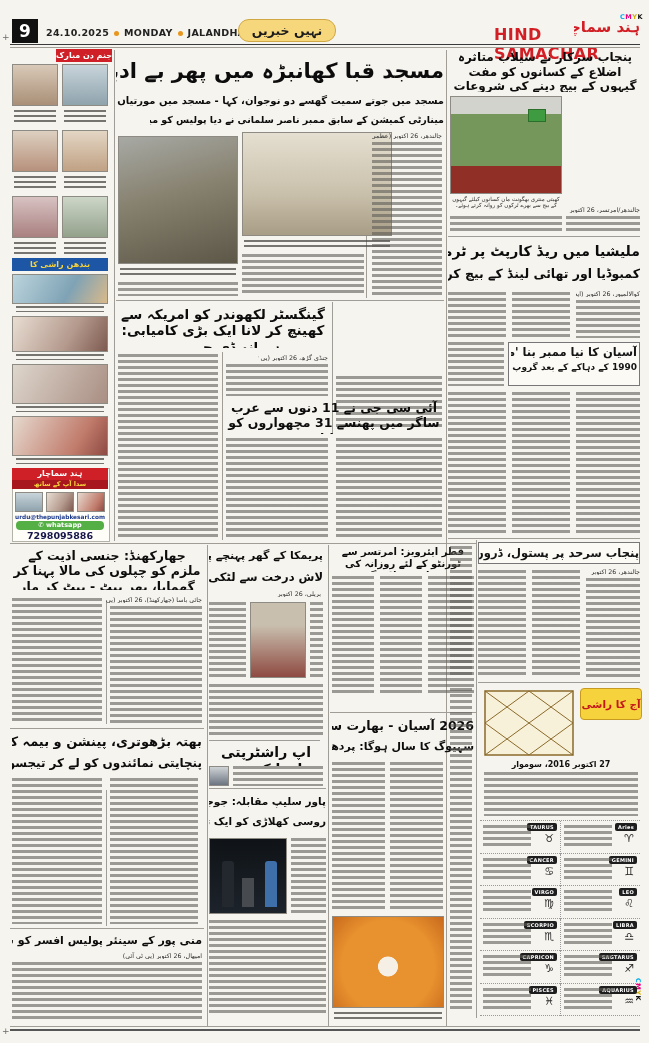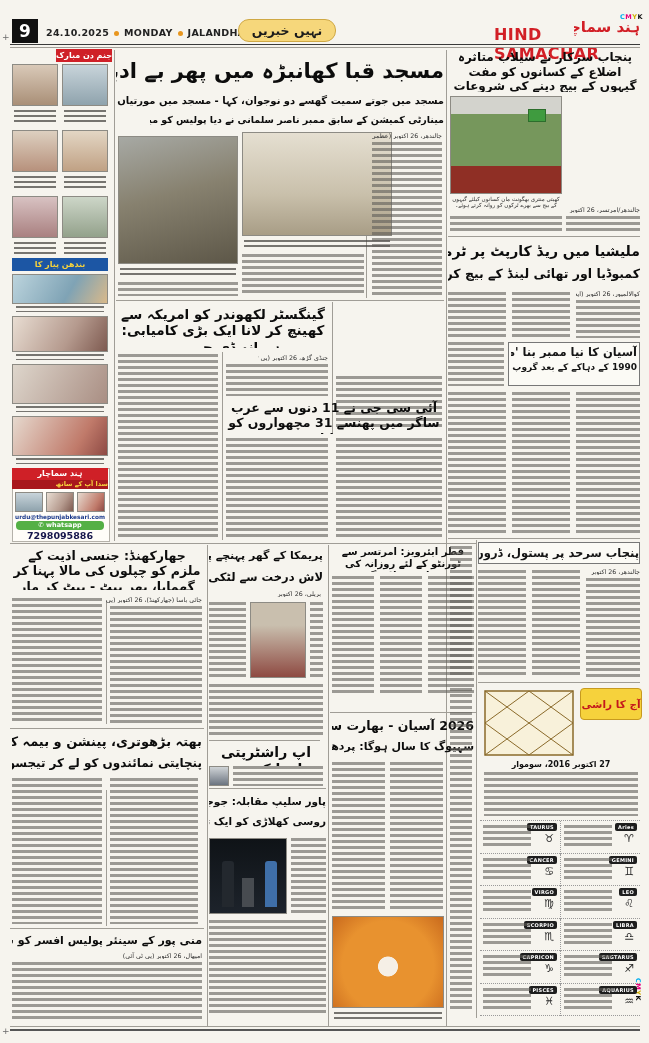--- a/index.html
+++ b/index.html
@@ -95,37 +95,37 @@
   <div class="ph g-k3" style="left:12px;top:130px;width:46px;height:42px;"></div>
   <div class="ph g-k4" style="left:62px;top:130px;width:46px;height:42px;"></div>
   <div class="cap" style="left:14px;top:176px;width:42px;height:14px;"></div>
   <div class="cap" style="left:64px;top:176px;width:42px;height:14px;"></div>
 
   <div class="ph g-k5" style="left:12px;top:196px;width:46px;height:42px;"></div>
   <div class="ph g-k6" style="left:62px;top:196px;width:46px;height:42px;"></div>
   <div class="cap" style="left:14px;top:242px;width:42px;height:12px;"></div>
   <div class="cap" style="left:64px;top:242px;width:42px;height:12px;"></div>
 
-  <div class="abs" style="left:12px;top:258px;width:96px;height:13px;background:#1c56a4;color:#f6d23c;font-size:8px;font-weight:bold;text-align:center;line-height:13px;direction:rtl;">بندھن پیار کا</div>
+  <div class="abs" style="left:12px;top:258px;width:96px;height:13px;background:#1c56a4;color:#f6d23c;font-size:8px;font-weight:bold;text-align:center;line-height:13px;direction:rtl;">بندھن راشی کا</div>
 
   <div class="ph g-ill" style="left:12px;top:274px;width:96px;height:30px;"></div>
   <div class="cap" style="left:16px;top:306px;width:88px;height:6px;"></div>
 
   <div class="ph g-c1" style="left:12px;top:316px;width:96px;height:36px;"></div>
   <div class="cap" style="left:16px;top:354px;width:88px;height:6px;"></div>
 
   <div class="ph g-c2" style="left:12px;top:364px;width:96px;height:40px;"></div>
   <div class="cap" style="left:16px;top:406px;width:88px;height:6px;"></div>
 
   <div class="ph g-c3" style="left:12px;top:416px;width:96px;height:40px;"></div>
   <div class="cap" style="left:16px;top:458px;width:88px;height:6px;"></div>
 
   <div class="abs" style="left:12px;top:468px;width:96px;height:72px;border:1px solid #b5b2aa;background:#fffdf8;"></div>
   <div class="abs" style="left:12px;top:468px;width:96px;height:12px;background:#cf2027;color:#fff;font-size:8px;font-weight:bold;text-align:center;line-height:12px;direction:rtl;">ہند سماچار</div>
-  <div class="abs" style="left:12px;top:480px;width:96px;height:9px;background:#a8171d;color:#f6d23c;font-size:6.5px;font-weight:bold;text-align:right;line-height:9px;direction:rtl;">سدا آپ کے ساتھ</div>
+  <div class="abs" style="left:12px;top:480px;width:96px;height:9px;background:#a8171d;color:#f6d23c;font-size:6.5px;font-weight:bold;text-align:center;line-height:9px;direction:rtl;">سدا آپ کے ساتھ</div>
   <div class="ph g-k2" style="left:15px;top:492px;width:28px;height:20px;"></div>
   <div class="ph g-c1" style="left:46px;top:492px;width:28px;height:20px;"></div>
   <div class="ph g-c3" style="left:77px;top:492px;width:28px;height:20px;"></div>
   <div class="abs" style="left:13px;top:514px;width:94px;font-size:5.8px;text-align:center;color:#1b3a8c;font-weight:bold;overflow:hidden;white-space:nowrap;">urdu@thepunjabkesari.com</div>
   <div class="abs" style="left:16px;top:521px;width:88px;height:9px;background:#54b045;border-radius:4px;color:#fff;font-size:6.5px;font-weight:bold;text-align:center;line-height:9px;"><span>✆ </span><span>whatsapp</span></div>
   <div class="abs" style="left:16px;top:530px;width:88px;font-size:9.5px;font-weight:bold;text-align:center;color:#15154a;">7298095886</div>
 
   <div class="hl nw" style="left:116px;top:52px;width:328px;height:38px;font-size:21px;line-height:38px;">مسجد قبا کھانبڑہ میں پھر بے ادبی کا معاملہ سامنے آیا</div>
   <div class="hl nw" style="left:116px;top:93px;width:328px;height:16px;font-size:10px;line-height:16px;">مسجد میں جوتے سمیت گھسے دو نوجوان، کہا - مسجد میں مورتیاں کیوں نہیں رکھیں، مسلم سماج نے کیا احتجاج</div>
   <div class="hl nw" style="left:150px;top:112px;width:294px;height:15px;font-size:9.5px;line-height:15px;">مینارٹی کمیشن کے سابق ممبر ناصر سلمانی نے دیا پولیس کو میمورنڈم، کہا - سوچی سمجھی سازش ہے</div>

